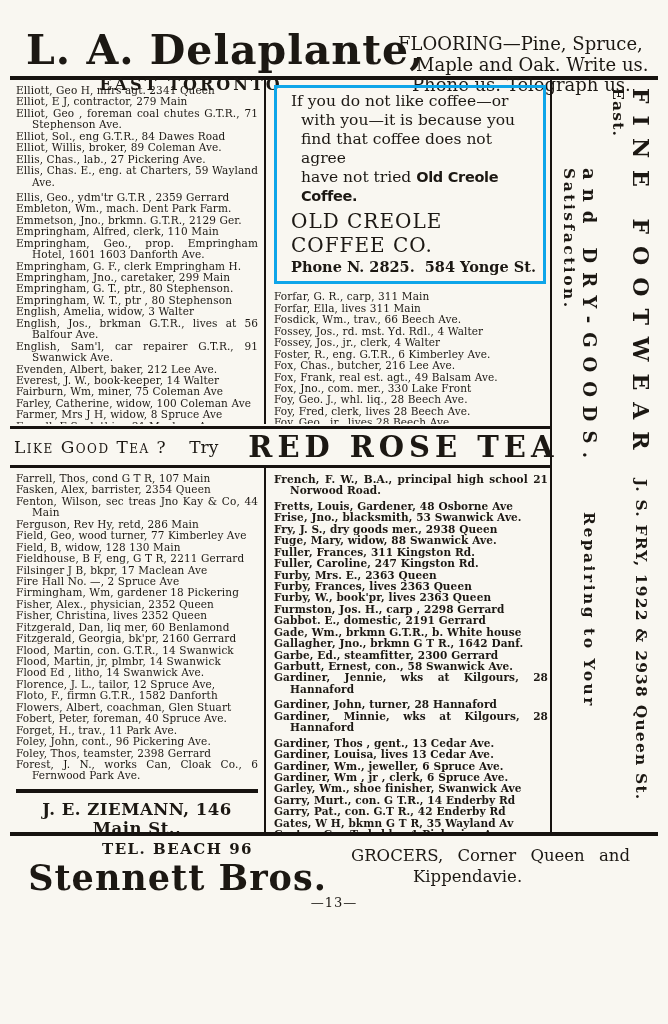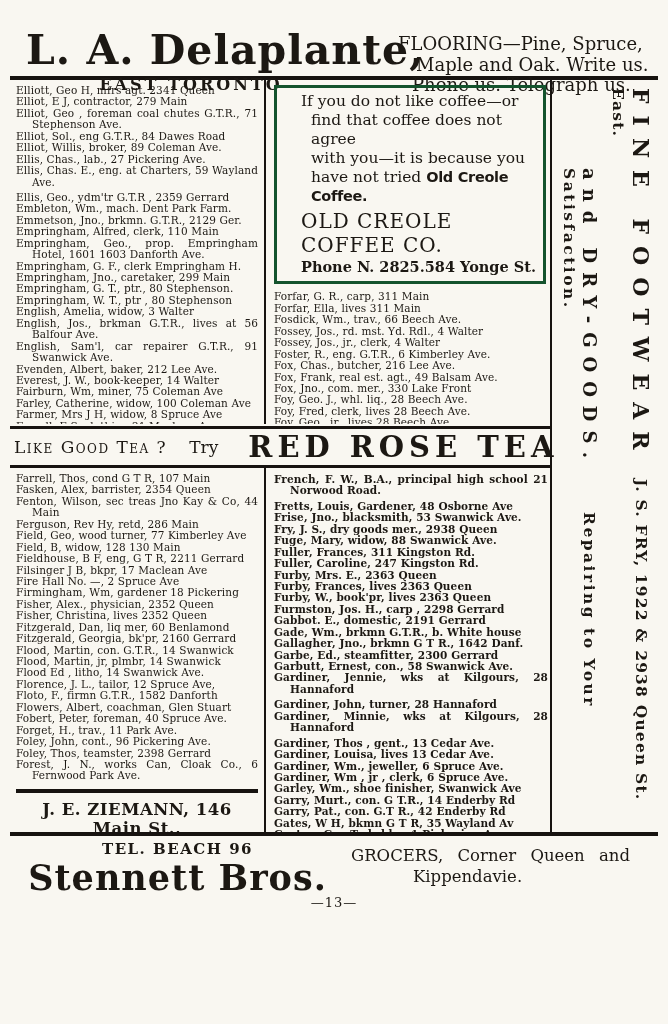--- a/index.html
+++ b/index.html
@@ -27,21 +27,21 @@
   .col { box-sizing:border-box; }
   .col.left { width:256px; border-right:2px solid #171310; padding:5px 6px 0 6px; }
   .col.right { flex:1; padding:0 2px 0 8px; }
   .listing-row.bottom .col.right { padding-top:6px;font-weight:bold; }
   .entry {
     font-size:10.5px; line-height:1.09; letter-spacing:0.1px;
     padding-left:16px; text-indent:-16px; text-align:justify;
   }
   .entry:empty { height:4px; }
   
-  .coffee-box { border:3px solid #14532d; margin:5px 2px 7px 0; padding:4px 7px 6px 24px; }
+  .coffee-box { border:3px solid #0ea5e9; margin:5px 2px 7px 0; padding:4px 7px 6px 14px; }
   .coffee-line { font-size:15.5px; line-height:1.22; }
   .coffee-line.ind { padding-left:10px; }
   .coffee-brand { font-weight:bold; font-family:"DejaVu Sans","Liberation Sans",sans-serif; font-size:14.5px; letter-spacing:-0.3px; }
   .coffee-co { font-weight:normal; font-size:20px; letter-spacing:1px; margin-top:4px; }
   .coffee-ph { font-weight:bold; font-size:14.5px; display:flex; justify-content:space-between; margin-top:1px; }
   
   .tea-banner {
     border-top:3px solid #171310; border-bottom:3px solid #171310;
     height:42px; display:flex; align-items:center; padding:0 4px; box-sizing:border-box;
     margin-top:2px; white-space:nowrap;
@@ -118,22 +118,22 @@
             <div class="entry">Evenden, Albert, baker, 212 Lee Ave.</div>
             <div class="entry">Everest, J. W., book-keeper, 14 Walter</div>
             <div class="entry">Fairburn, Wm, miner, 75 Coleman Ave</div>
             <div class="entry">Farley, Catherine, widow, 100 Coleman Ave</div>
             <div class="entry">Farmer, Mrs J H, widow, 8 Spruce Ave</div>
             <div class="entry">Farrell, E S, clothier, 21 Maclean Ave</div>
           </div>
         <div class="col right">
           <div class="coffee-box">
             <div class="coffee-line">If you do not like coffee—or</div>
+            <div class="coffee-line ind">with you—it is because you</div>
             <div class="coffee-line ind">find that coffee does not agree</div>
-            <div class="coffee-line ind">with you—it is because you</div>
             <div class="coffee-line ind"><span>have not tried </span><span class="coffee-brand">Old Creole Coffee.</span></div>
             <div class="coffee-co">OLD CREOLE COFFEE CO.</div>
             <div class="coffee-ph">
               <span>Phone N. 2825.</span>
               <span>584 Yonge St.</span>
             </div>
           </div>
           <div>
               <div class="entry">Forfar, G. R., carp, 311 Main</div>
               <div class="entry">Forfar, Ella, lives 311 Main</div>

